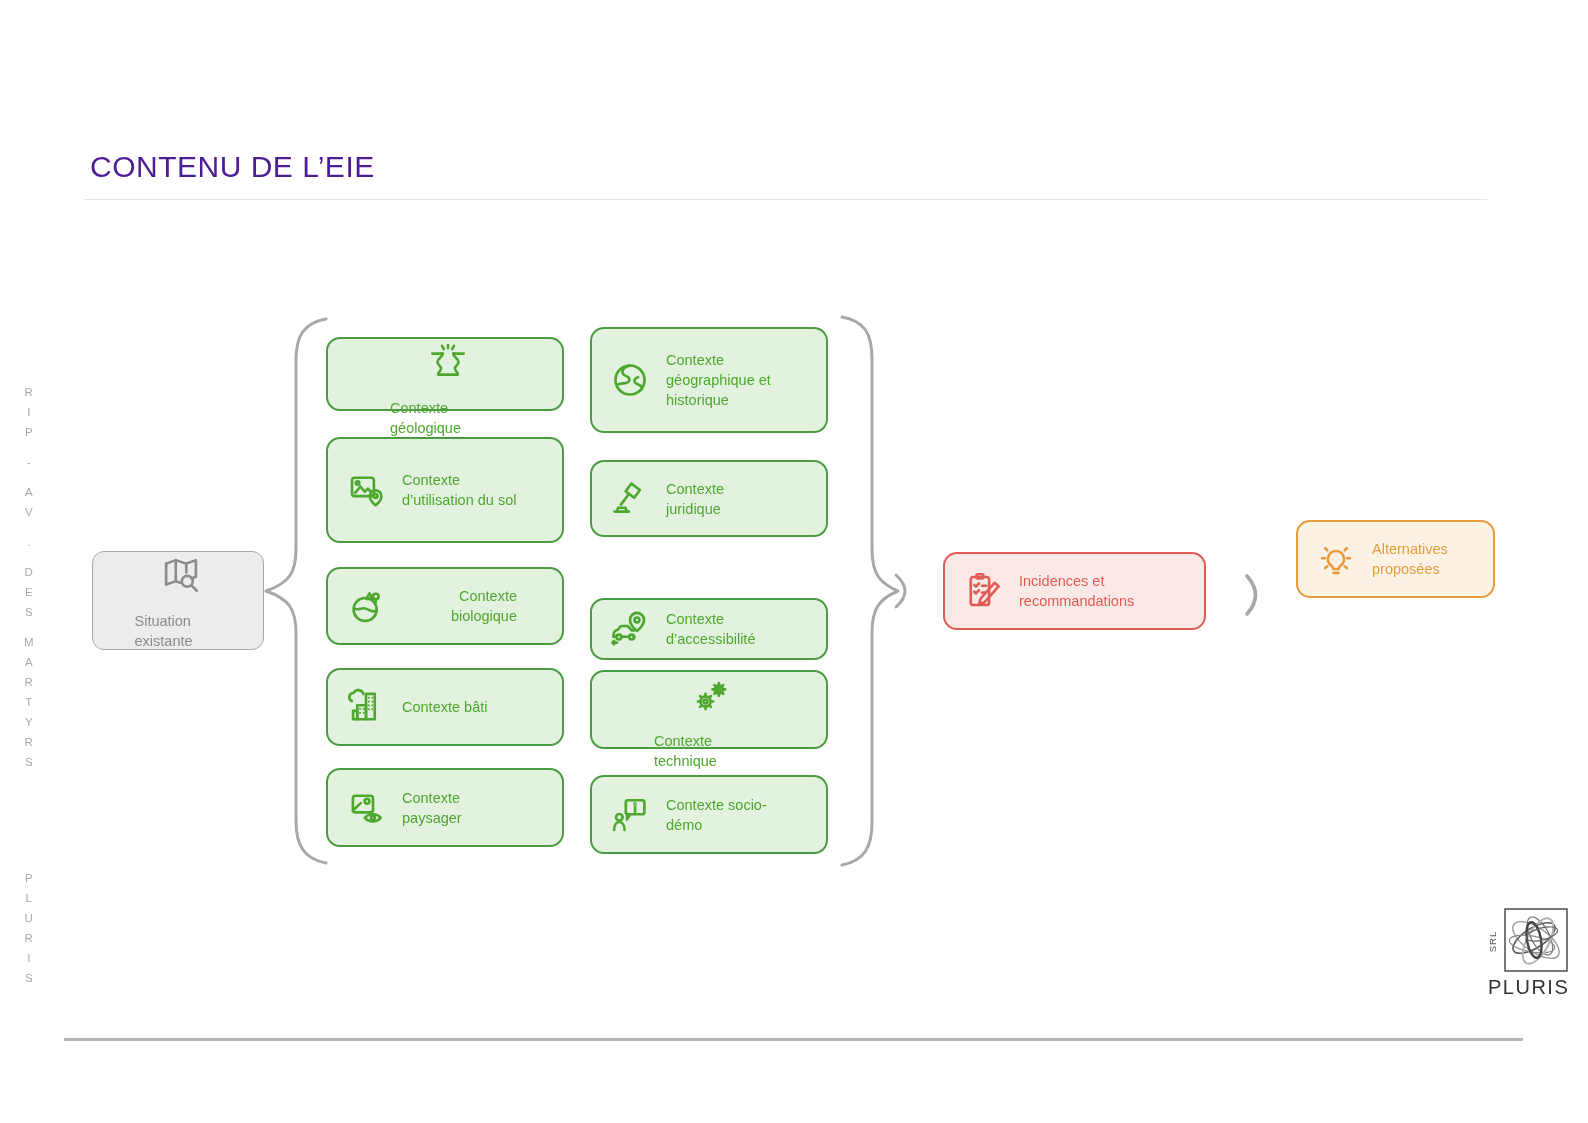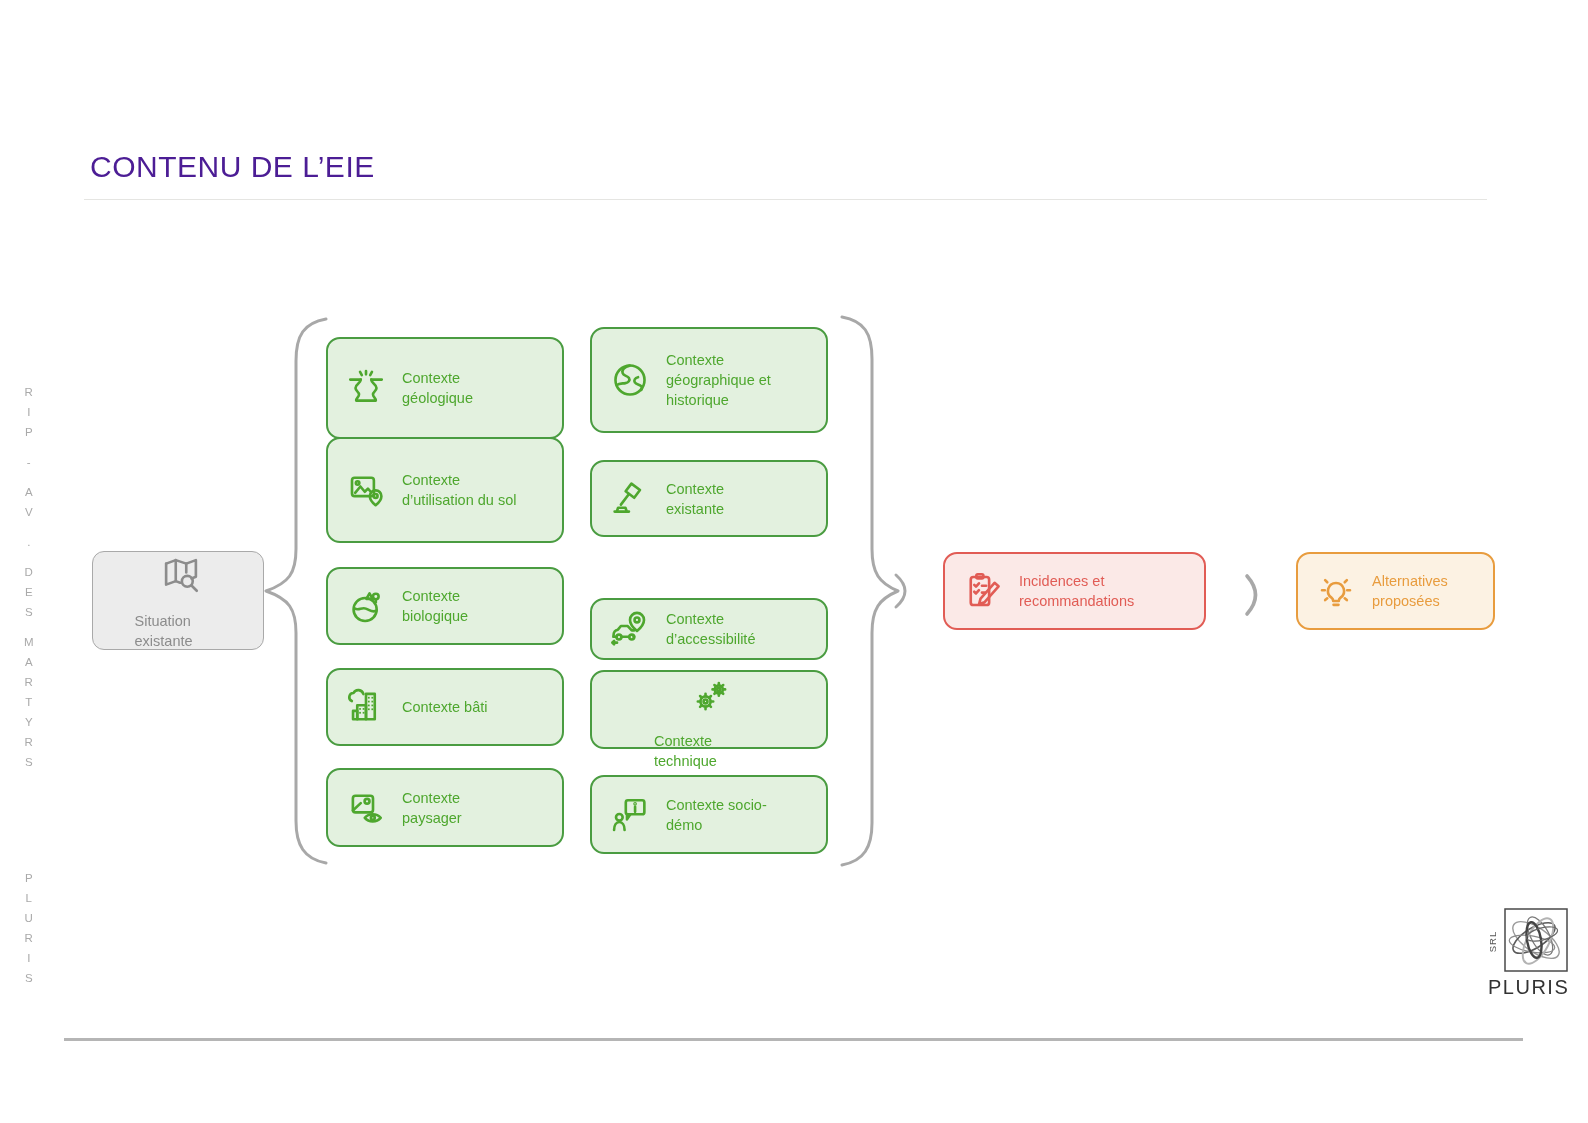--- a/index.html
+++ b/index.html
@@ -26,32 +26,32 @@
   .box .ic{flex:0 0 46px;display:flex;justify-content:center;align-items:center;}
   .box .ic svg{width:42px;height:42px;display:block;}
   .lbl{font-size:14.5px;line-height:1.38;}
   .graybox{background:var(--gray-fill);border-color:#a9a9a9;color:var(--gray-text);border-width:1.5px;border-radius:12px;}
   .greenbox{background:var(--green-fill);border-color:var(--green);color:var(--green-text);}
   .redbox{background:var(--red-fill);border-color:var(--red);color:var(--red);}
   .orangebox{background:var(--orange-fill);border-color:var(--orange);color:var(--orange);}
   .w92{width:92px;} .w115{width:115px;} .w160{width:160px;} .w102{width:102px;}
 
   .pos-src{left:92px;top:551px;width:172px;height:99px;flex-direction:column;}
-  .pos-c1{left:326px;top:337px;width:238px;height:102px;}
+  .pos-c1{left:326px;top:337px;width:238px;height:74px;flex-direction:column;}
   .pos-c2{left:326px;top:437px;width:238px;height:106px;}
-  .pos-c3{left:326px;top:567px;width:238px;height:78px;}
+  .pos-c3{left:326px;top:567px;width:238px;height:78px;text-align:right;}
   .pos-c4{left:326px;top:668px;width:238px;height:78px;}
   .pos-c5{left:326px;top:768px;width:238px;height:79px;border-radius:14px;}
   .pos-c6{left:590px;top:327px;width:238px;height:106px;}
   .pos-c7{left:590px;top:460px;width:238px;height:77px;}
   .pos-c8{left:590px;top:565px;width:238px;height:62px;margin-top:33px;}
   .pos-c9{left:590px;top:670px;width:238px;height:79px;flex-direction:column;}
   .pos-c10{left:590px;top:775px;width:238px;height:79px;}
   .pos-out{left:943px;top:552px;width:263px;height:78px;}
-  .pos-alt{left:1296px;top:552px;width:199px;height:78px;}
+  .pos-alt{left:1296px;top:520px;width:199px;height:78px;}
 
   .brace{position:absolute;}
   .brace path{fill:none;stroke:#a8a8a8;stroke-width:3;stroke-linecap:round;stroke-linejoin:round;}
   .brace-left{left:256px;top:315px;}
   .brace-right{left:836px;top:313px;}
   .chev{left:1242px;top:572px;}
   .chev path{stroke-width:3.6;}
 
   .logo-box{position:absolute;left:1504px;top:908px;width:64px;height:64px;}
   .logo-srl{position:absolute;left:1482px;top:936px;font-size:9.5px;color:#555;letter-spacing:1px;
@@ -185,21 +185,21 @@
   </div>
 
   <div class="box greenbox pos-c7">
     <span class="ic">
       <svg viewBox="0 0 24 24" class="icsvg">
         <path d="M12.8 3.2l4.9 3.7-3.3 4.4-4.9-3.7z"></path>
         <path d="M11.2 9.4L6.8 15.2"></path>
         <path d="M3.2 19.2h8.2M4.4 19.2l.8-2.2h4.2l.8 2.2"></path>
       </svg>
     </span>
-    <span class="lbl w115">Contexte existante</span>
+    <span class="lbl w115">Contexte juridique</span>
   </div>
 
   <div class="box greenbox pos-c8">
     <span class="ic">
       <svg viewBox="0 0 24 24" class="icsvg">
         <path d="M16 2.8a4 4 0 014 4c0 3-4 6.3-4 6.3s-4-3.3-4-6.3a4 4 0 014-4z"></path>
         <circle cx="16" cy="6.8" r="1.4"></circle>
         <path d="M2.6 16.4v-.9c0-1.5 1-2.8 2.5-3.1l1.7-2.1h3.9l2.3 2.5h1.3"></path>
         <path d="M2.6 16.4h1.7M7.3 16.4h4.1M14 16.4h.4"></path>
         <circle cx="5.7" cy="16.6" r="1.4"></circle>

